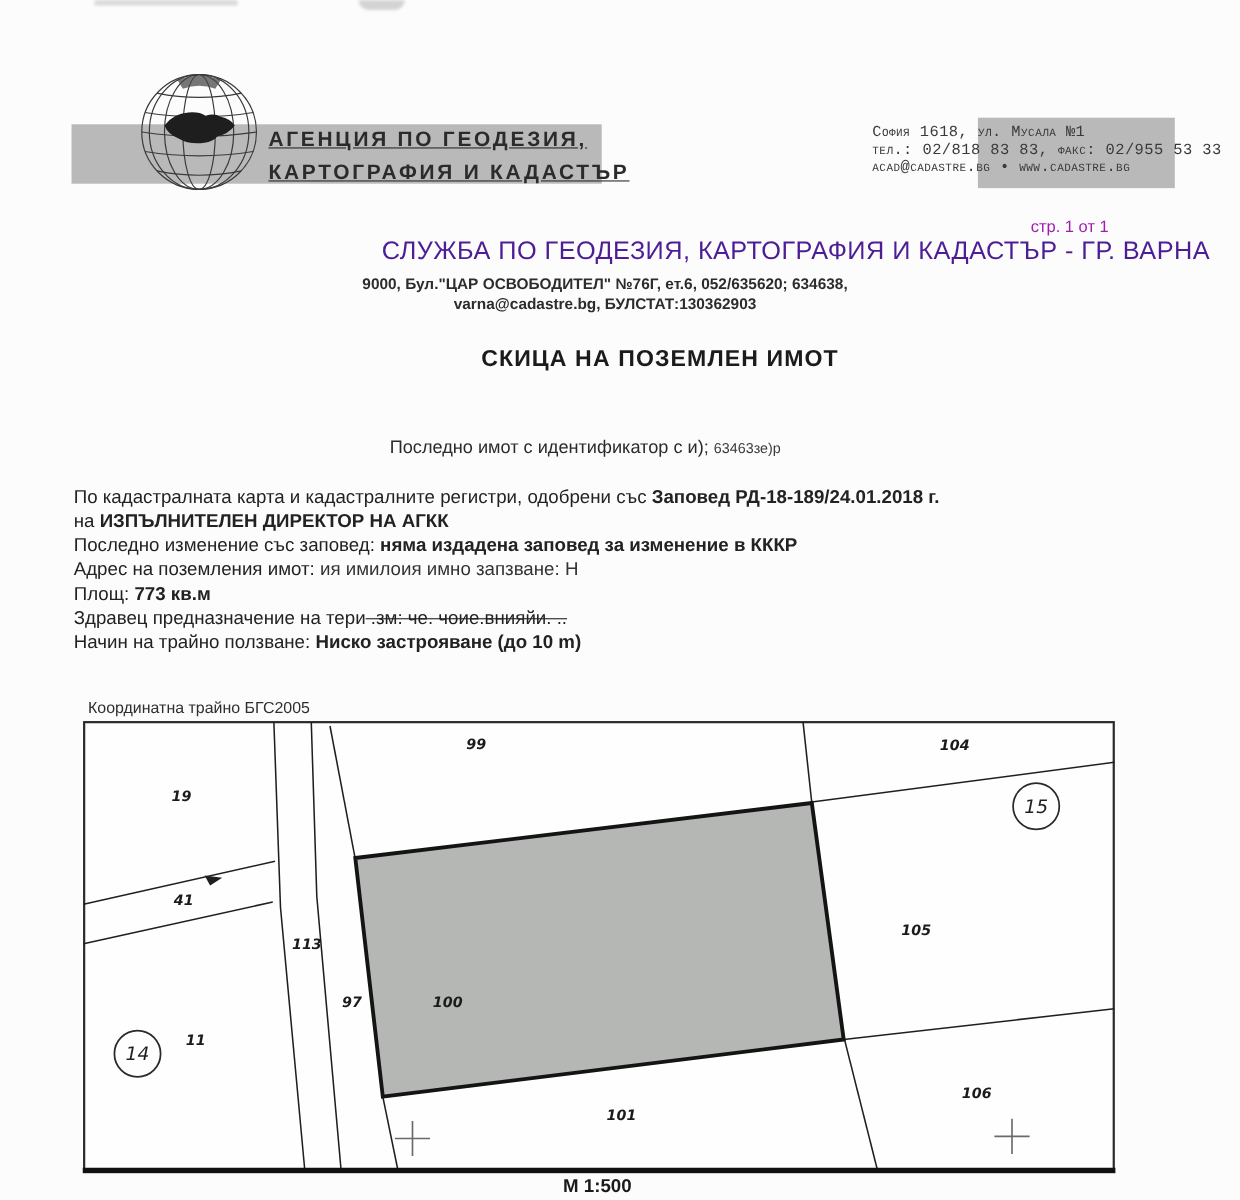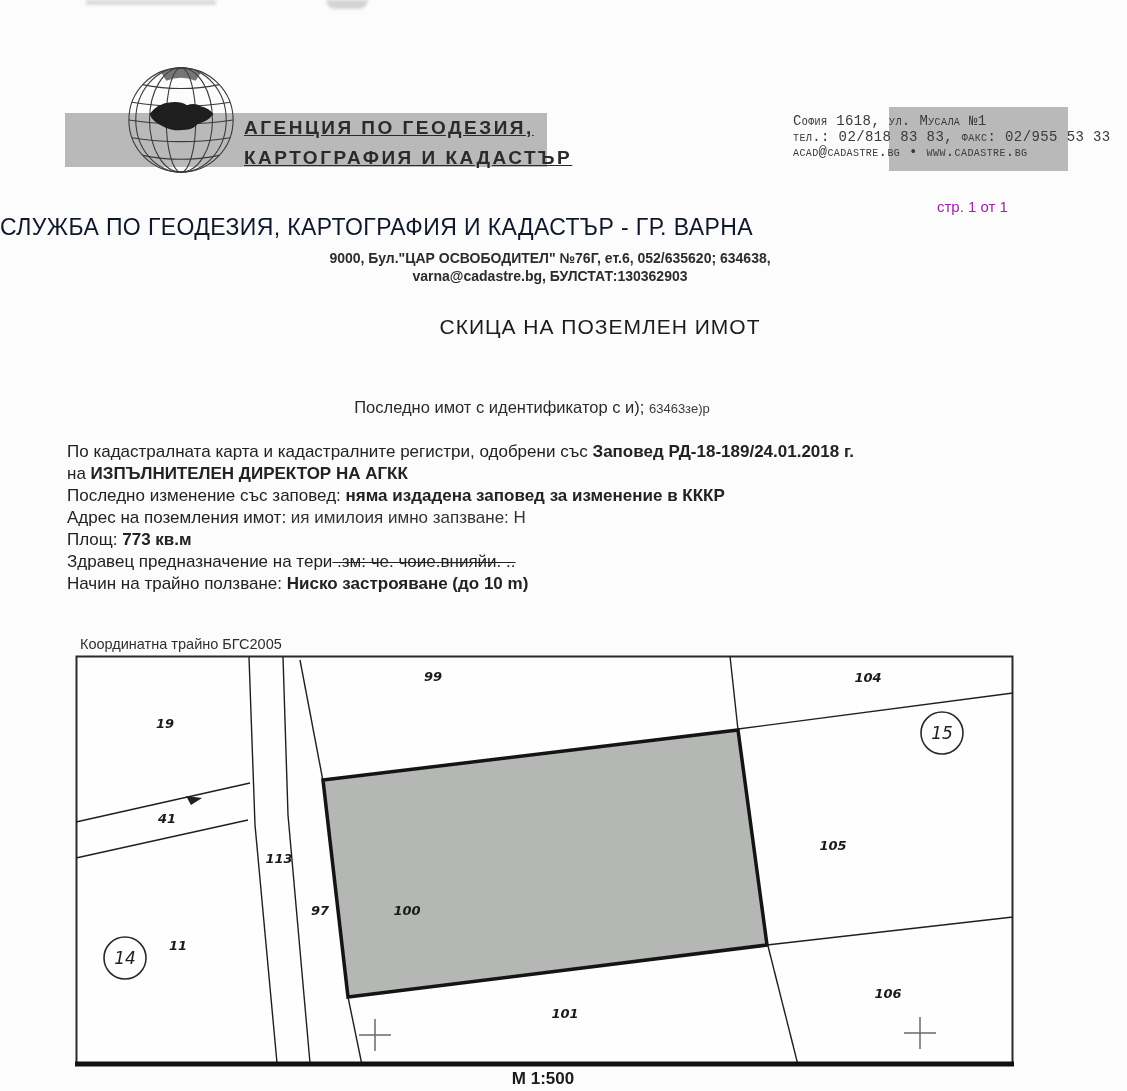--- a/index.html
+++ b/index.html
@@ -25,31 +25,31 @@
   }
   .contact{
     position:absolute;left:793px;top:114px;width:290px;
     font-size:14px;line-height:15.5px;color:#3a3a3a;
     font-variant-caps:small-caps;letter-spacing:.4px;white-space:nowrap;font-family:Liberation Mono, monospace;
   }
   .pageno{position:absolute;left:937px;top:187px;font-size:15px;color:#a21caf;margin-top:11px;}
 
   
   .office-title{
-    position:absolute;left:0;top:214px;width:1100px;text-align:left;
-    font-size:23px;letter-spacing:.4px;color:#0f172a;
+    position:absolute;left:0;top:214px;width:1100px;text-align:right;
+    font-size:23px;letter-spacing:.4px;color:#4c1d95;
   }
   .office-addr{
     position:absolute;left:0;top:249px;width:1100px;text-align:center;
     font-size:14px;font-weight:bold;color:#2c2c2c;line-height:18px;
   }
 
   .doc-title{
     position:absolute;left:100px;top:315px;width:1000px;text-align:center;
-    font-size:21px;font-weight:normal;letter-spacing:1px;color:#1b1b1b;
+    font-size:21px;font-weight:bold;letter-spacing:1px;color:#1b1b1b;
   }
   .ident{
     position:absolute;left:0;top:398px;width:1064px;text-align:center;
     font-size:16.5px;color:#2a2a2a;
   }
   .ident .val{font-size:13px;}
 
   .details{
     position:absolute;left:67px;top:441px;width:1000px;
     font-size:17px;line-height:22px;color:#222;

